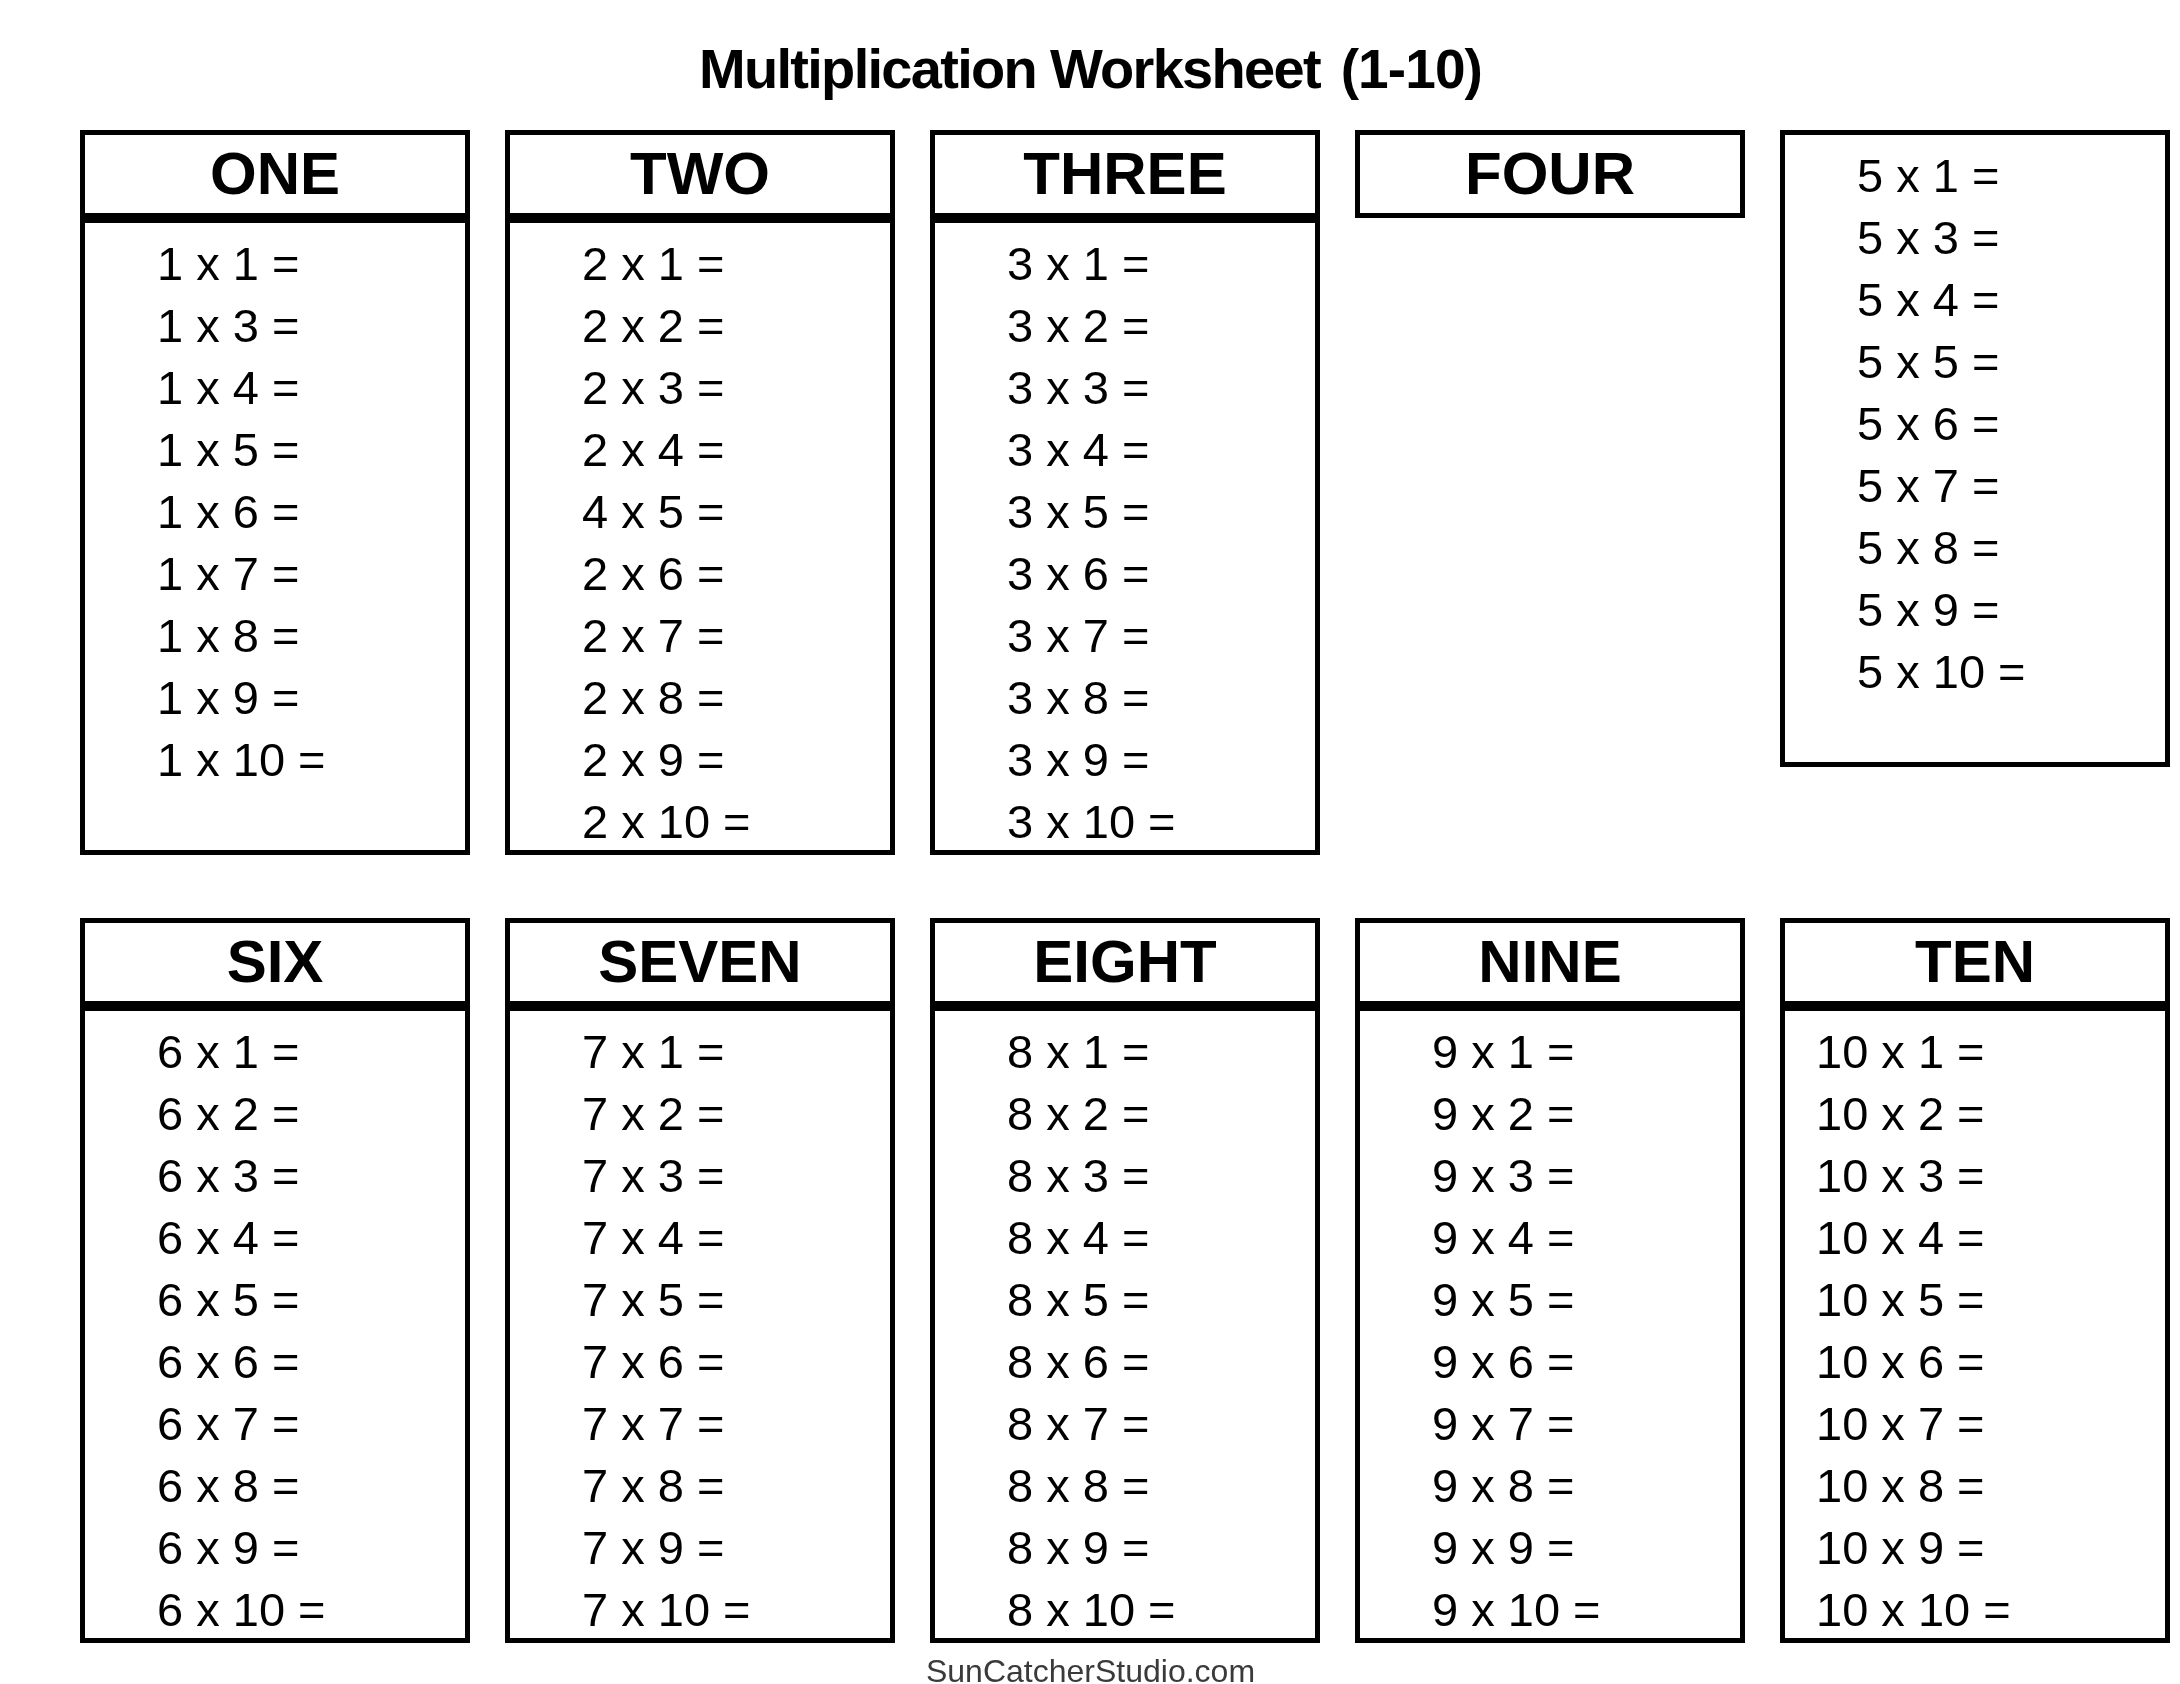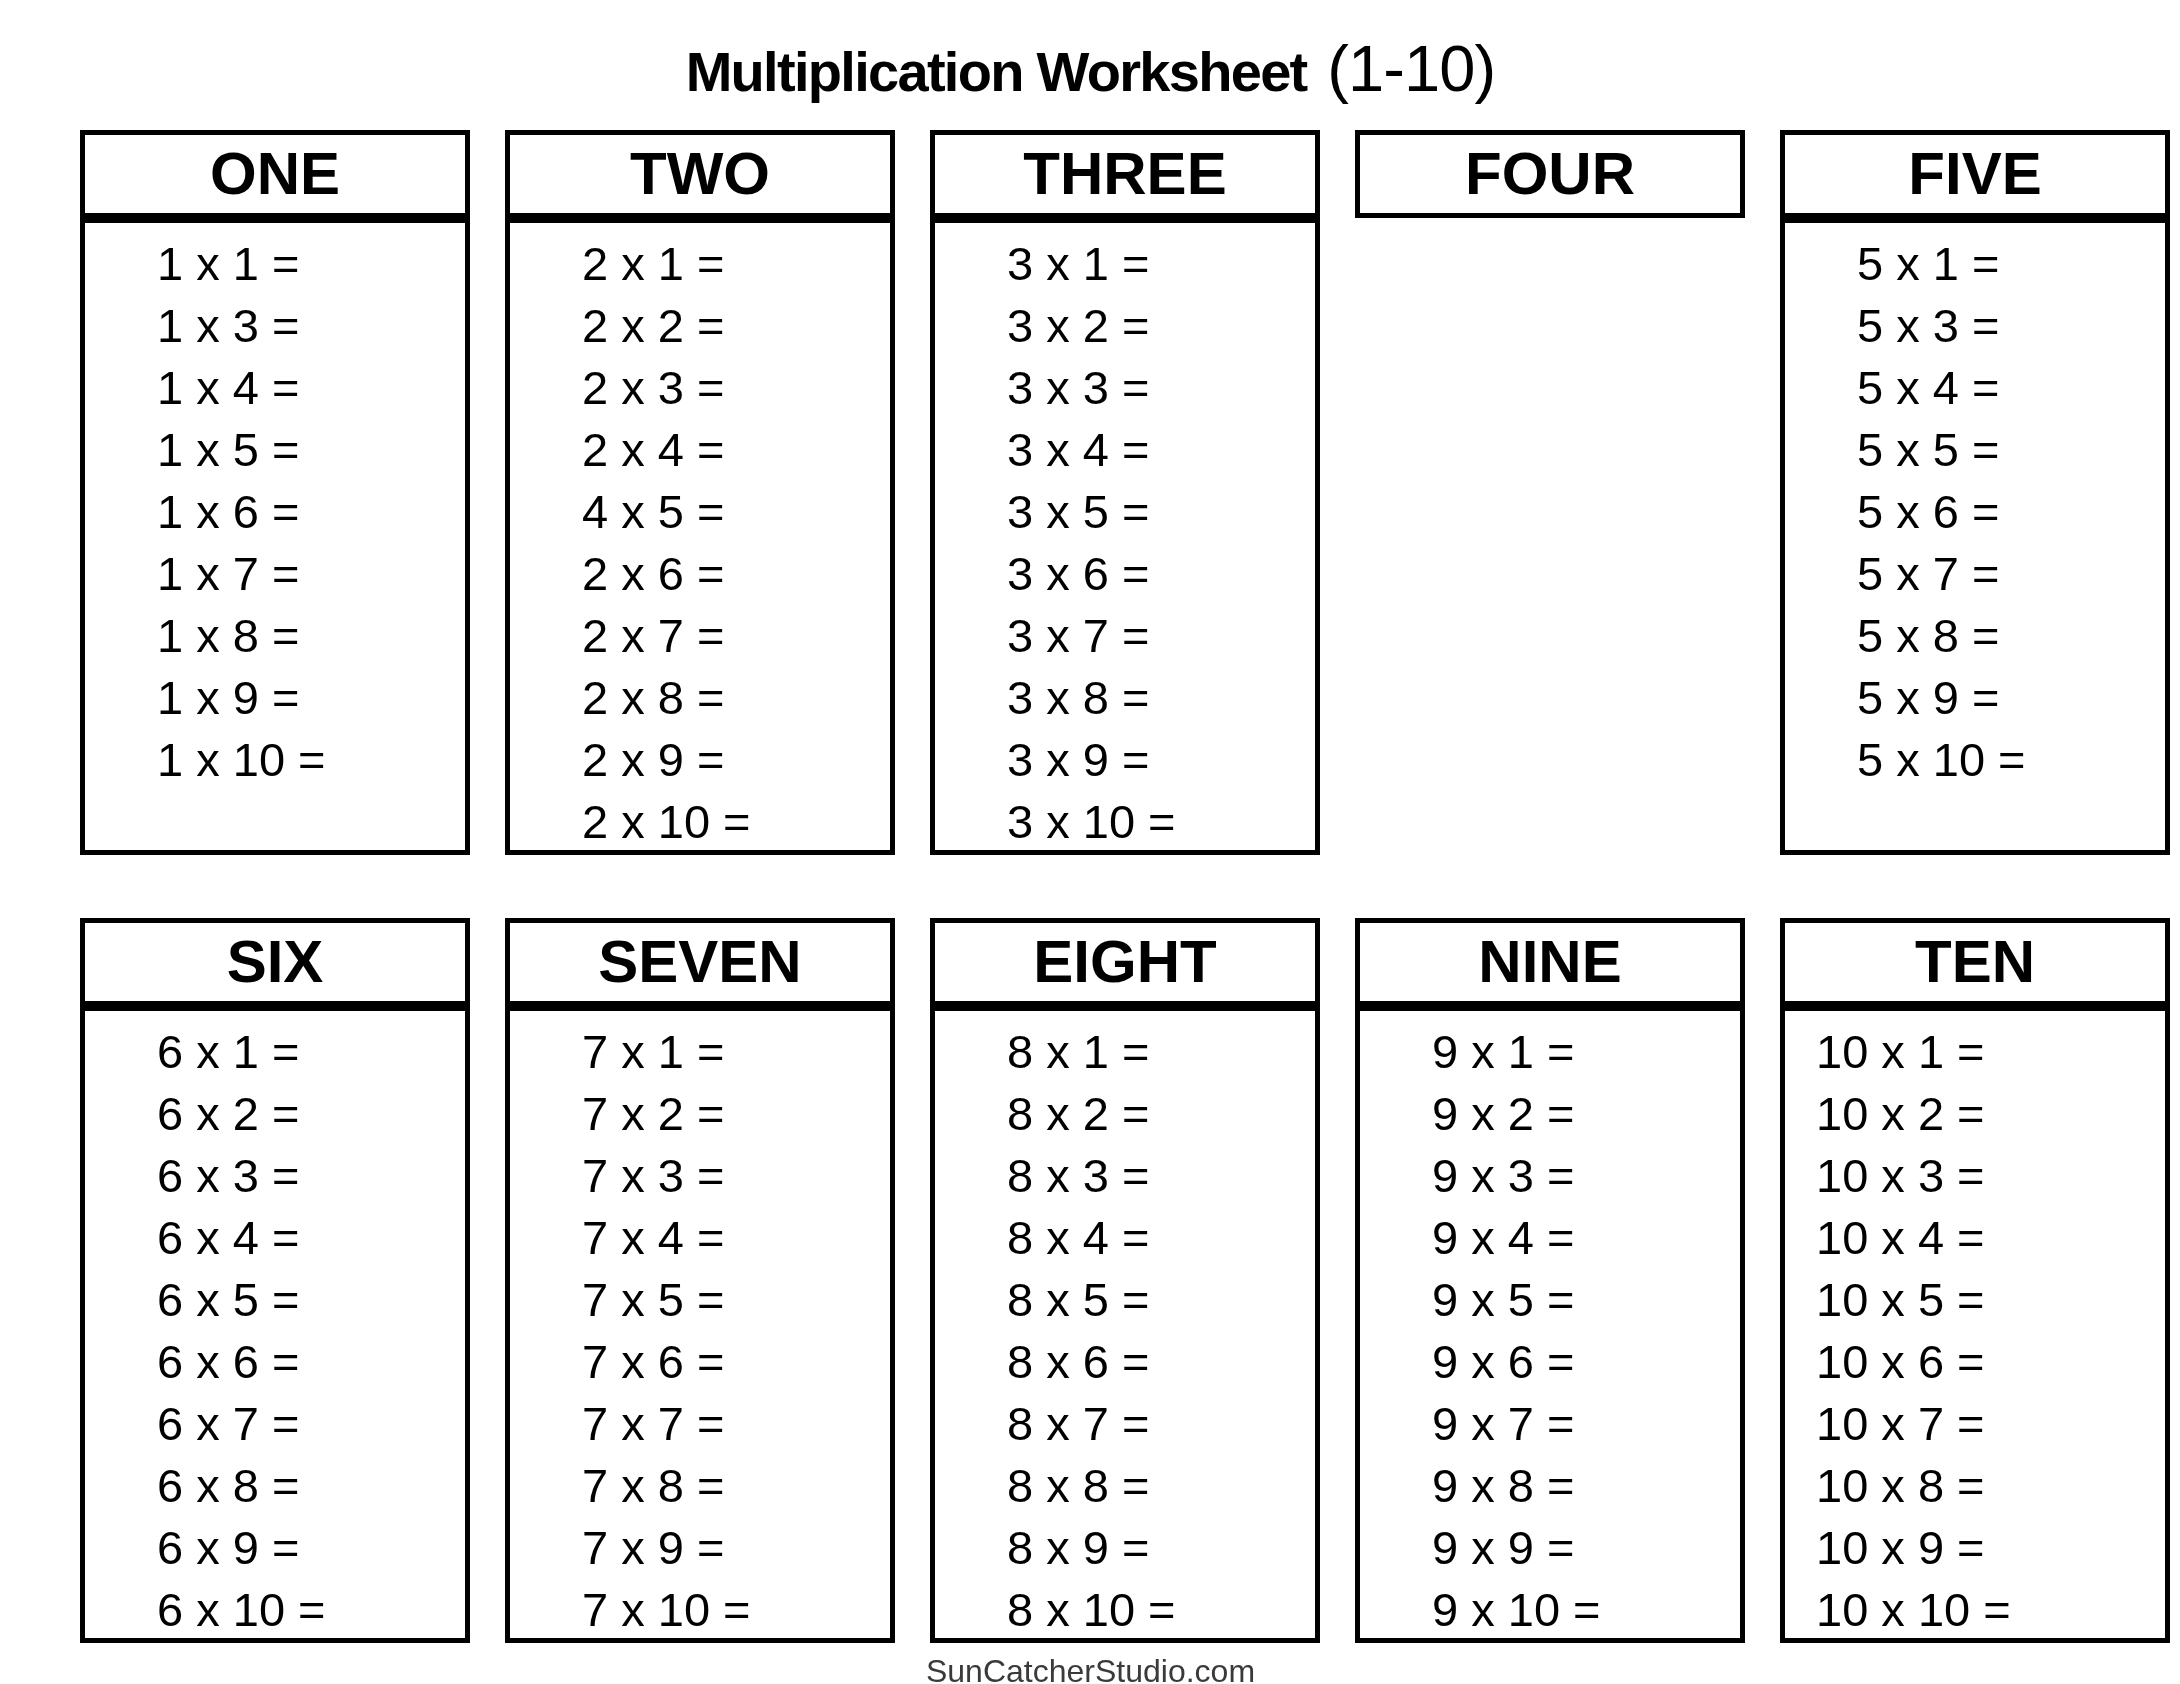--- a/index.html
+++ b/index.html
@@ -23,22 +23,22 @@
     height: 94px;
     white-space: nowrap;
     color: var(--ink, #000);
   }
   .title-main {
     font-size: 56px;
     font-weight: bold;
     letter-spacing: -1.7px;
   }
   .title-range {
-    font-size: 65px;
-    font-weight: normal;
+    font-size: 55px;
+    font-weight: bold;
     margin-left: 17px;
     letter-spacing: -0.9px;
   }
   
   .grid {
     margin: 13.6px 20.4px 0 68px;
     display: grid;
     grid-template-columns: repeat(5, 390px);
     column-gap: 35px;
     row-gap: 63px;
@@ -137,21 +137,20 @@
           <div class="equation">3 x 9 =</div>
           <div class="equation">3 x 10 =</div>
         </div>
   </section>
 
   <section class="box">
     <header class="box-header">FOUR</header>
   </section>
 
   <section class="box">
-    <header class="box-header">FIVE</header>
     <div class="box-body">
           <div class="equation">5 x 1 =</div>
           <div class="equation">5 x 3 =</div>
           <div class="equation">5 x 4 =</div>
           <div class="equation">5 x 5 =</div>
           <div class="equation">5 x 6 =</div>
           <div class="equation">5 x 7 =</div>
           <div class="equation">5 x 8 =</div>
           <div class="equation">5 x 9 =</div>
           <div class="equation">5 x 10 =</div>

